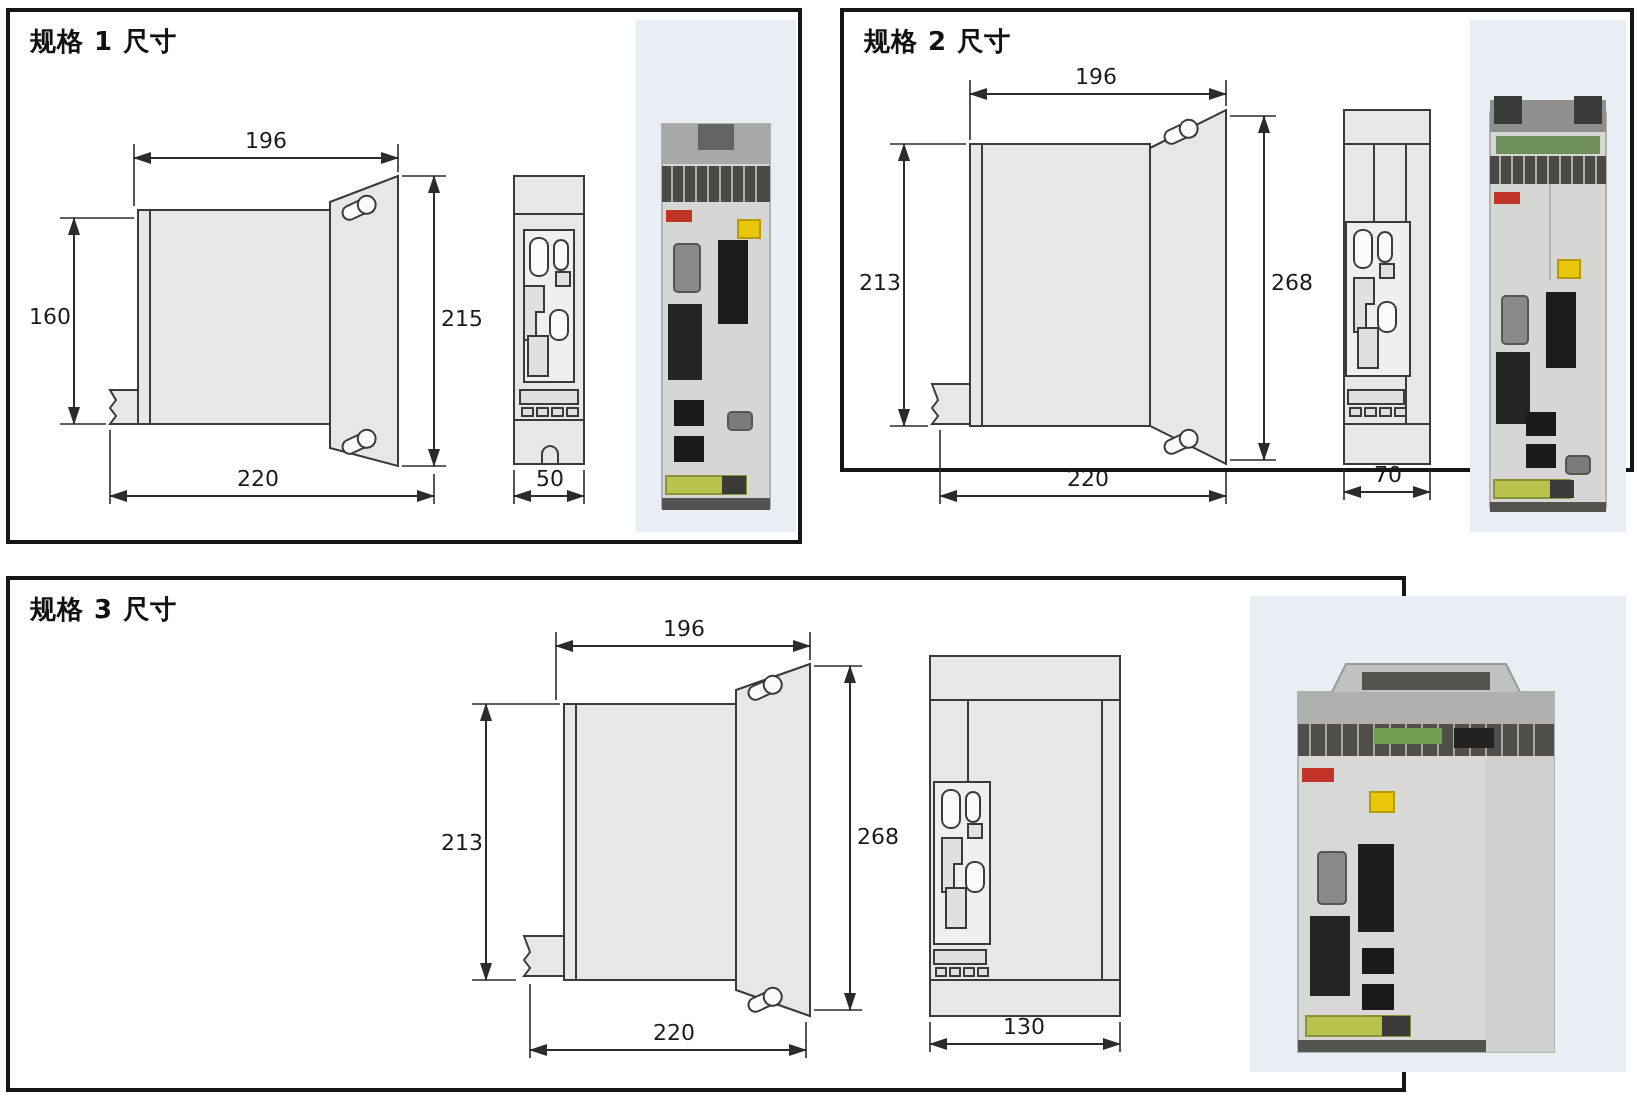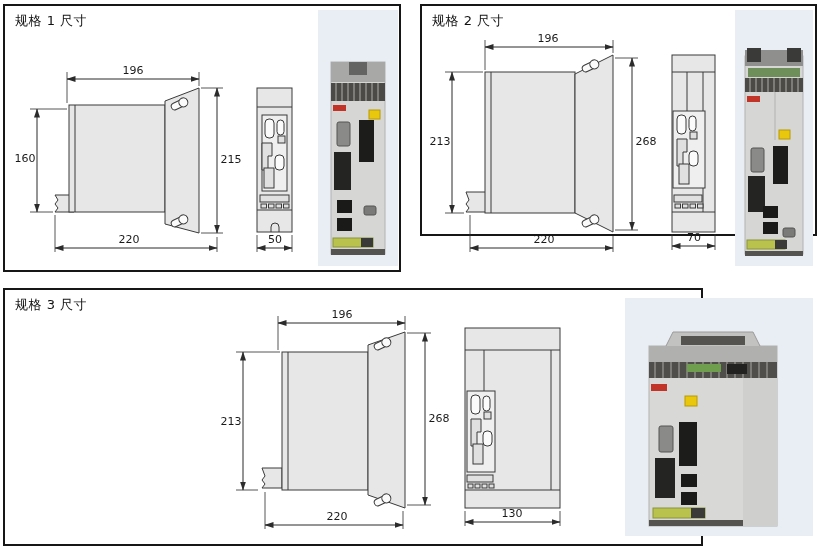--- a/index.html
+++ b/index.html
@@ -2,21 +2,21 @@
 <html><head>
 <meta charset="utf-8">
 <style>
   html,body{margin:0;padding:0}
   body{width:819px;height:548px;background:#ffffff;position:relative;
        font-family:"DejaVu Sans","Liberation Sans",sans-serif;overflow:hidden}
   .panel{position:absolute;background:#fff;border:2px solid #161616;box-sizing:border-box}
   #p1{left:3px;top:4px;width:398px;height:268px}
   #p2{left:420px;top:4px;width:397px;height:232px}
   #p3{left:3px;top:288px;width:700px;height:258px}
-  .ptitle{position:absolute;left:10px;top:6px;margin:0;font-size:13px;font-weight:normal;color:#111;
+  .ptitle{position:absolute;left:10px;top:6px;margin:0;font-size:13px;font-weight:bold;color:#111;
           letter-spacing:.5px;z-index:3}
   svg.draw{position:absolute;left:0;top:0;z-index:1}
   .photo{position:absolute;background:#e9eef4;z-index:2}
   .photo svg{display:block}
   
   .fill{fill:#e7e7e7;stroke:#3a3a3a;stroke-width:1}
   .pnl{fill:#efefef;stroke:#3a3a3a;stroke-width:1}
   .cn{fill:#e0e0e0;stroke:#3a3a3a;stroke-width:1}
   .hole{fill:#fbfbfb;stroke:#3a3a3a;stroke-width:1}
   .ln{fill:none;stroke:#3a3a3a;stroke-width:1}

